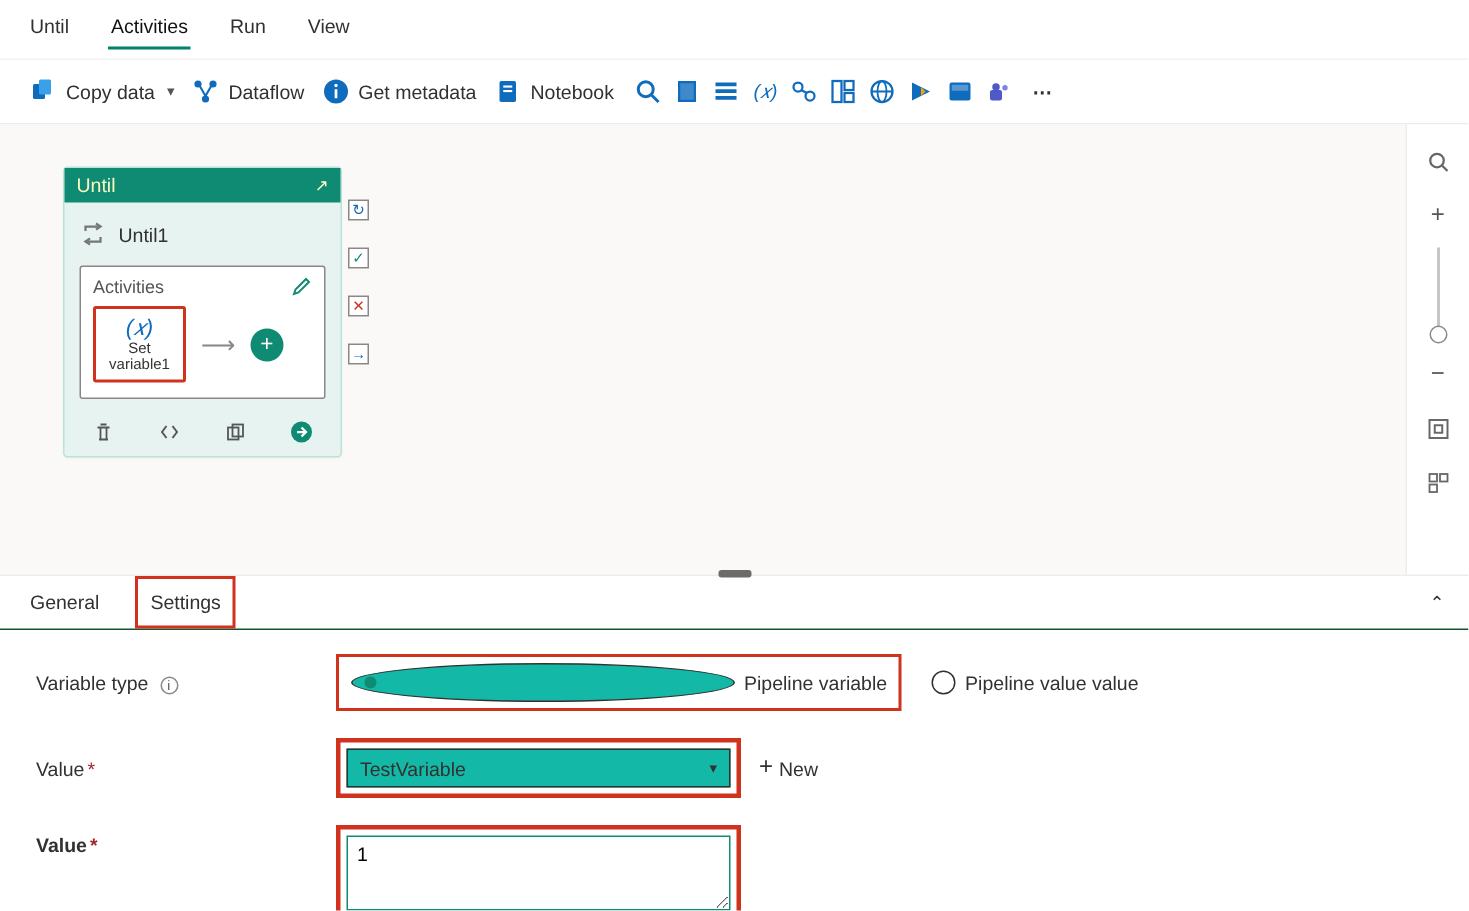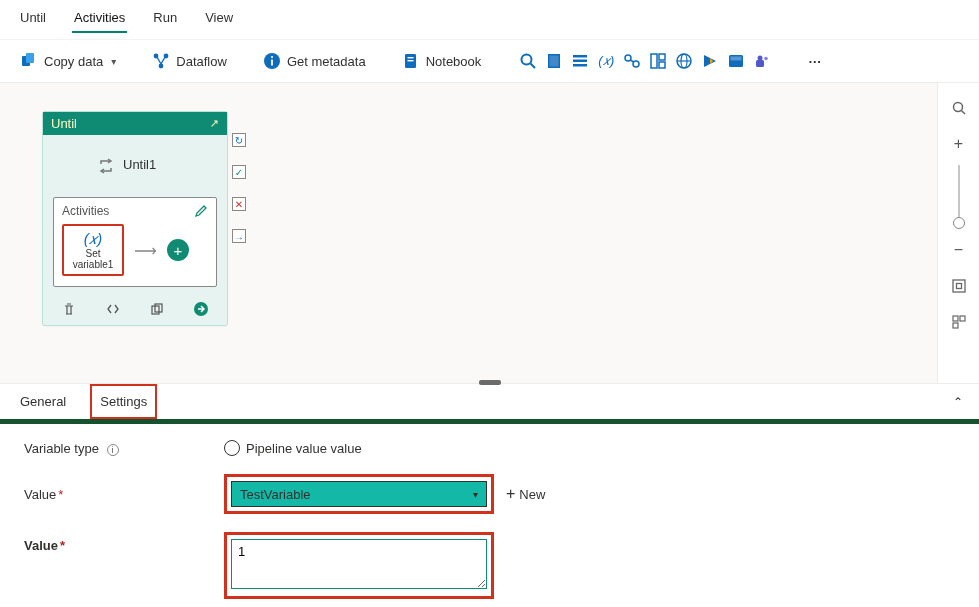--- a/index.html
+++ b/index.html
@@ -9,21 +9,21 @@
   background: #fff;
   width: 979px;
   height: 607px;
   color: #323130;
   position: relative;
 }
 .topnav { display: flex; gap: 24px; padding: 6px 18px; border-bottom: 1px solid #f2f2f2; }
 .topnav-item { padding: 4px 2px 6px; cursor: pointer; }
 .topnav-item.active { border-bottom: 2px solid #00826c; color: #111; font-weight: 400; }
 .toolbar {
-  display: flex; align-items: center; gap: 24px; padding: 8px 14px 8px;
+  display: flex; align-items: center; gap: 0; padding: 8px 14px 8px;
   border-bottom: 1px solid #ececec;
 }
 .tbtn {
   display: inline-flex; align-items: center; gap: 6px; padding: 4px 6px;
   cursor: pointer; border-radius: 3px;
 }
 .ticon { display:inline-flex; align-items:center; justify-content:center; width:18px; height:18px; }
 .chev { font-size: 10px; margin-left: 2px; color: #555; }
 .ticon-grid { display:flex; gap:8px; align-items:center; margin-left:8px; }
 .ticon-sq { width:18px; height:18px; display:inline-flex; align-items:center; justify-content:center; color:#0f6cbd; cursor:pointer; }
@@ -39,21 +39,21 @@
 .rail-dot { position:absolute; bottom:-6px; width:12px; height:12px; left:-5px; border:1px solid #8a8886; border-radius:50%; background:#fff; }
 .until-card {
   position:absolute; left:42px; top:28px; width:186px;
   border:1px solid #b9e2d8; border-radius:3px; background:#e6f3f0;
   box-shadow: 0 1px 2px rgba(0,0,0,0.03);
 }
 .until-head {
   background:#0f8b73; color:#fef9c3; padding:4px 8px;
   display:flex; justify-content:space-between; align-items:center; font-size:13px;
 }
-.until-row { display:flex; gap:8px; padding:22px 10px;margin-left:44px; }
+.until-row { display:flex; align-items:center; gap:8px; padding:12px 10px; }
 .loop-ic { width:18px; height:18px; display:inline-flex; align-items:center; justify-content:center; color:#555; }
 .act-box {
   margin: 0 10px 8px; background:#fff; border:1px solid #8a8886; border-radius:2px;
   padding:6px 8px 10px;
 }
 .act-head { display:flex; justify-content:space-between; align-items:center; font-size:12px; color:#555; }
 .pencil { width:14px; height:14px; color:#0f8b73; cursor:pointer; }
 .act-body { display:flex; align-items:center; gap:10px; margin-top:6px; }
 .setvar {
   border:2px solid #d1321e; padding:4px 6px; border-radius:2px;
@@ -70,21 +70,21 @@
 .card-actions { display:flex; justify-content:space-around; padding:6px 4px 8px; }
 .ca { width:16px; height:16px; color:#555; cursor:pointer; display:flex; align-items:center; justify-content:center; }
 .side-pins { position:absolute; left:232px; top:50px; display:flex; flex-direction:column; gap:18px; }
 .pin { width:14px; height:14px; border:1px solid #8a8886; background:#fff; display:flex; align-items:center; justify-content:center; font-size:10px; }
 .pin.b { color:#0f6cbd; }
 .pin.g { color:#0f8b73; }
 .pin.r { color:#d1321e; }
 
 .settings-bar {
   display:flex; align-items:center; justify-content:space-between;
-  border-top:1px solid #ececec; border-bottom:5px solid #14532d;
+  border-top:1px solid #ececec; border-bottom:1px solid #14532d;
   padding: 0 16px;
 }
 .tabs2 { display:flex; align-items:center; gap:20px; }
 .stab { padding:10px 4px; cursor:pointer; }
 .stab.hl { border:2px solid #d1321e; padding:8px 8px; }
 .chev-up { font-size:12px; cursor:pointer; color:#333; }
 .resize-grip { position:absolute; left:50%; transform:translateX(-50%); top:-3px; width:22px; height:5px; background:#6b6b6b; border-radius:2px; }
 .settings-body { padding:16px 24px; position:relative; }
 .formrow { display:flex; align-items:center; margin-bottom:18px; }
 .flabel { width:200px; font-size:13px; }
@@ -333,20 +333,24 @@
     <div class="chev-up">⌃</div>
   </div>
 
   <div class="settings-body">
     <div class="formrow">
       <div class="flabel">
         <span>Variable type</span>
         <span class="info">i</span>
       </div>
       <div class="radios">
+        <div class="radgrp">
+          <span class="radio sel"></span>
+          <span>Pipeline variable</span>
+        </div>
         <div style="display:flex;align-items:center;gap:6px;">
           <span class="radio"></span>
           <span>Pipeline value value</span>
         </div>
       </div>
     </div>
 
     <div class="formrow">
       <div class="flabel">
         <span>Value</span><span class="req">*</span>

